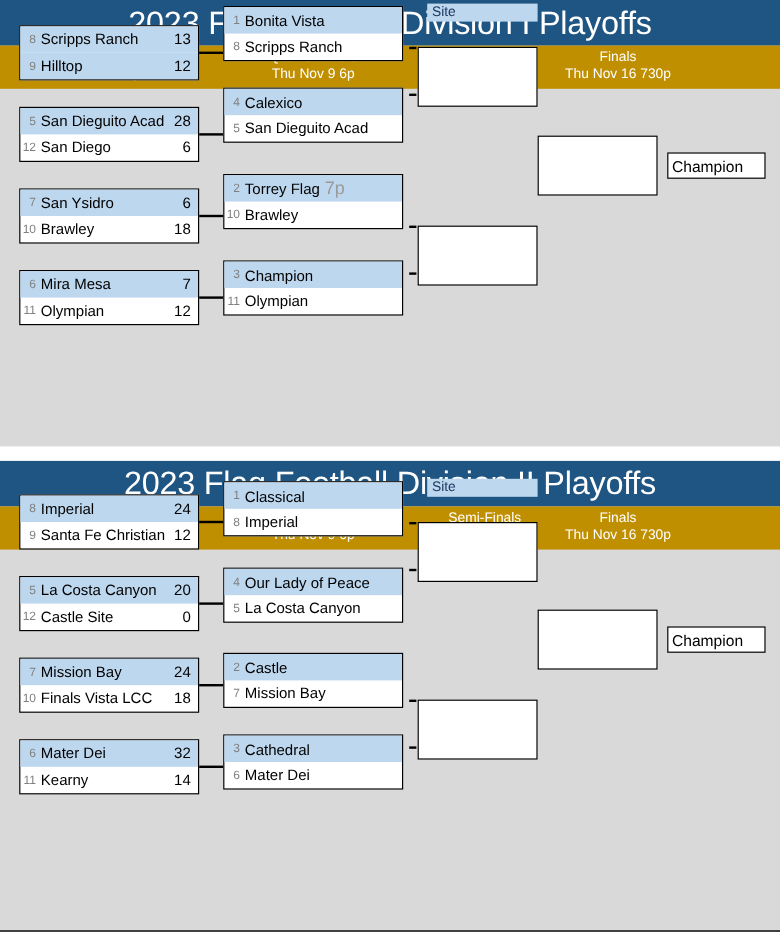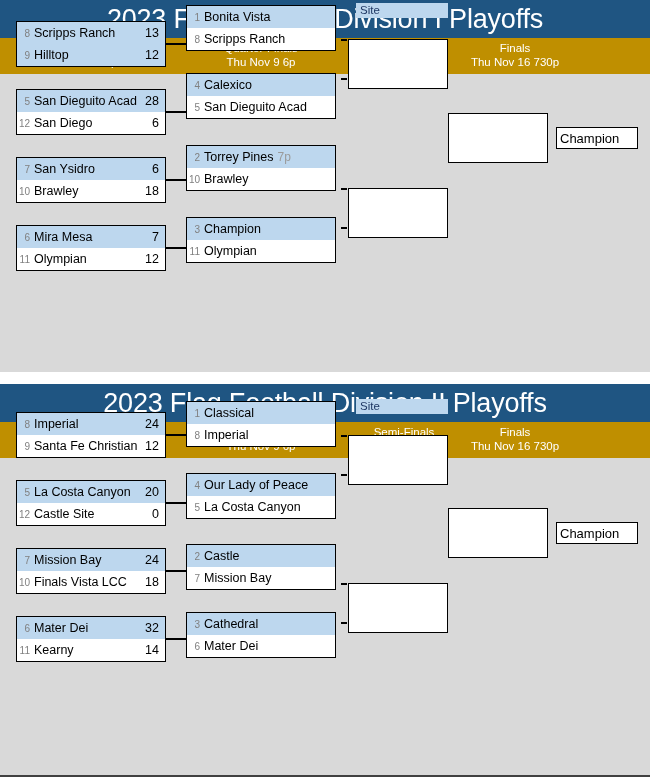--- a/index.html
+++ b/index.html
@@ -77,21 +77,21 @@
     width: 17px;
     flex: 0 0 17px;
     text-align: right;
     font-size: 10px;
     color: #808080;
     padding-right: 4px;
     box-sizing: border-box;
   }
   .tname { flex: 1 1 auto; overflow: hidden; text-overflow: clip; }
   .tname .gtime {
-    font-size: 12px;
+    font-size: 15px;
     color: #9a9a9a;
     margin-left: 4px;
   }
   .score {
     flex: 0 0 auto;
     text-align: center;
     padding-right: 6px;
     font-size: 12.5px;
   }
 
@@ -241,21 +241,21 @@
     <div class="team-row">
       <span class="seed">5</span>
       <span class="tname">San Dieguito Acad</span>
       <span class="score"></span>
     </div>
   </div>
 
   <div class="matchbox" style="left:186px; top:145px; width:150px; height:46px;">
     <div class="team-row hl">
       <span class="seed">2</span>
-      <span class="tname"><span>Torrey Pines</span><span class="gtime">7p</span></span>
+      <span class="tname"><span>Torrey Flag</span><span class="gtime">7p</span></span>
       <span class="score"></span>
     </div>
     <div class="team-row">
       <span class="seed">10</span>
       <span class="tname">Brawley</span>
       <span class="score"></span>
     </div>
   </div>
 
   <div class="matchbox" style="left:186px; top:217px; width:150px; height:46px;">

